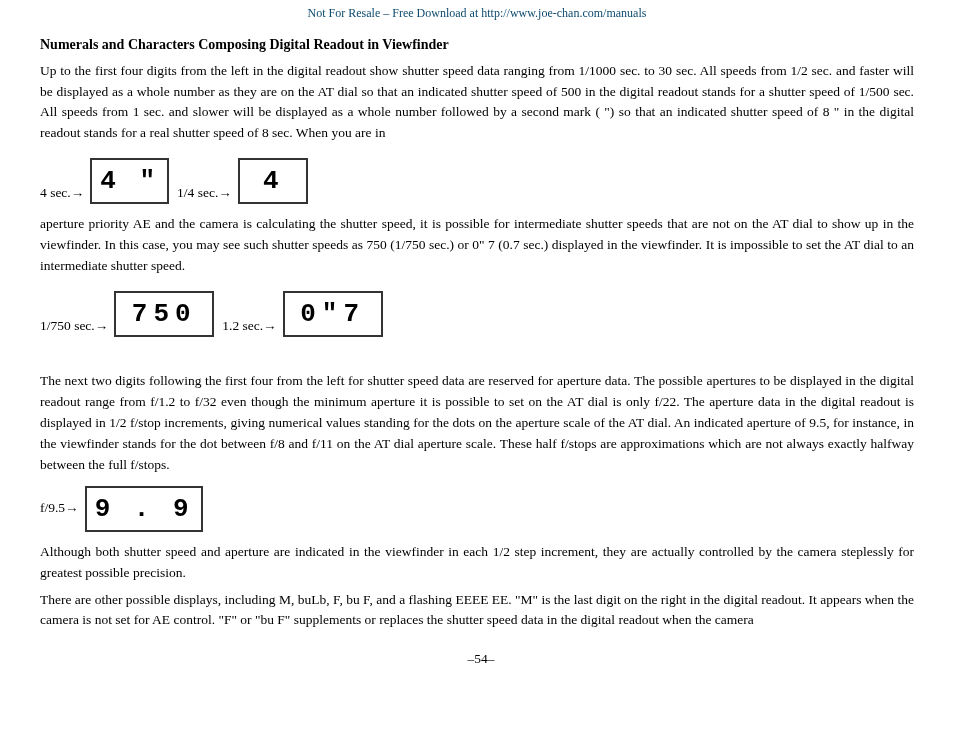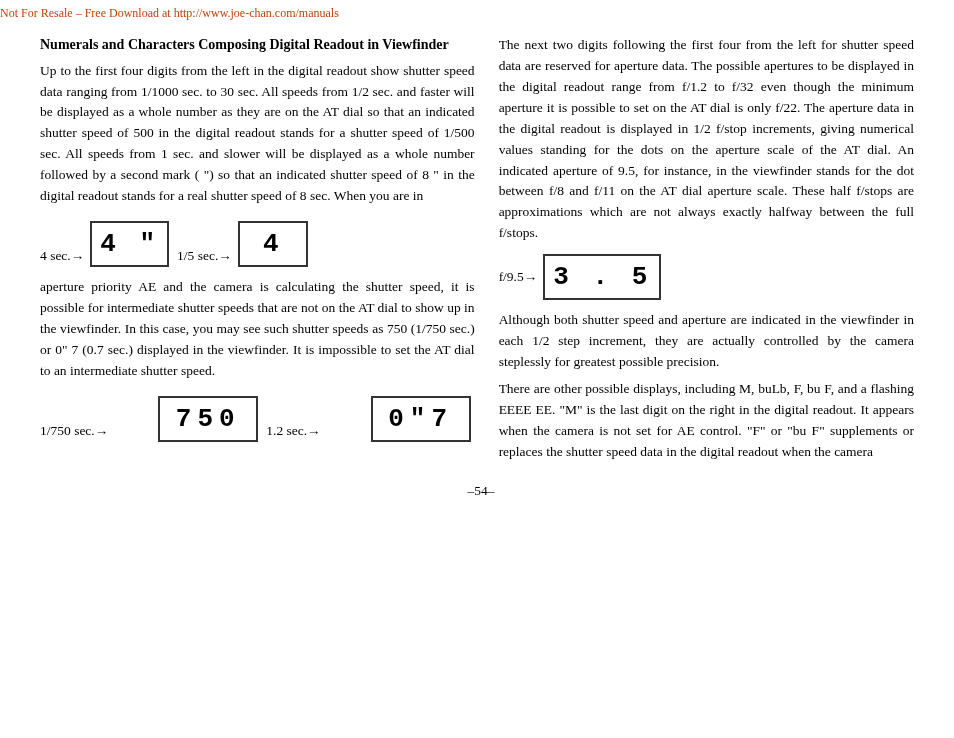--- a/index.html
+++ b/index.html
@@ -6,28 +6,29 @@
     body {
       background: #fff;
       font-family: Times New Roman, Times, serif;
       font-size: 13.5px;
       color: #000;
       width: 954px;
       min-height: 738px;
       position: relative;
     }
     .top-bar {
-      text-align: left;
+      text-align: center;
       font-size: 12px;
-      color: #c2410c;
+      color: #0c4a6e;
       padding: 6px 0 4px 0;
       border-bottom: none;
     }
     .content-area {
       display: flex;
+      flex-direction: column;
       padding: 10px 40px 10px 40px;
       gap: 24px;
     }
     .col-left, .col-right {
       flex: 1;
       font-size: 13.5px;
       line-height: 1.55;
       text-align: justify;
     }
     .section-title {
@@ -64,21 +65,20 @@
       font-size: 26px;
       font-weight: bold;
       letter-spacing: 4px;
       min-width: 70px;
       height: 46px;
       margin-right: 4px;
     }
     .display-box.wide {
       min-width: 100px;
       letter-spacing: 6px;
-      margin-left: 44px;
     }
 
     .page-footer {
       text-align: center;
       margin-top: 4px;
       font-size: 13.5px;
       padding-bottom: 8px;
       padding-left: 8px;
     }
 
@@ -98,40 +98,40 @@
 
 <div class="content-area">
 
   <div class="col-left">
     <div class="section-title">Numerals and Characters Composing Digital Readout in Viewfinder</div>
     <p>Up to the first four digits from the left in the digital readout show shutter speed data ranging from 1/1000 sec. to 30 sec. All speeds from 1/2 sec. and faster will be displayed as a whole number as they are on the AT dial so that an indicated shutter speed of 500 in the digital readout stands for a shutter speed of 1/500 sec. All speeds from 1 sec. and slower will be displayed as a whole number followed by a second mark ( ") so that an indicated shutter speed of 8 " in the digital readout stands for a real shutter speed of 8 sec. When you are in</p>
 
     <div class="display-row">
       <span class="display-label">4 sec.→</span>
       <span class="display-box">4 ″</span>
-      <span class="display-label">1/5 sec.→</span>
+      <span class="display-label">1/4 sec.→</span>
       <span class="display-box">4</span>
     </div>
 
     <p>aperture priority AE and the camera is calculating the shutter speed, it is possible for intermediate shutter speeds that are not on the AT dial to show up in the viewfinder. In this case, you may see such shutter speeds as 750 (1/750 sec.) or 0" 7 (0.7 sec.) displayed in the viewfinder. It is impossible to set the AT dial to an intermediate shutter speed.</p>
 
     <div class="display-row">
       <span class="display-label">1/750 sec.→</span>
       <span class="display-box wide">750</span>
       <span class="display-label">1.2 sec.→</span>
       <span class="display-box wide">0″7</span>
     </div>
   </div>
 
   <div class="col-right">
     <p>The next two digits following the first four from the left for shutter speed data are reserved for aperture data. The possible apertures to be displayed in the digital readout range from f/1.2 to f/32 even though the minimum aperture it is possible to set on the AT dial is only f/22. The aperture data in the digital readout is displayed in 1/2 f/stop increments, giving numerical values standing for the dots on the aperture scale of the AT dial. An indicated aperture of 9.5, for instance, in the viewfinder stands for the dot between f/8 and f/11 on the AT dial aperture scale. These half f/stops are approximations which are not always exactly halfway between the full f/stops.</p>
 
     <div class="aperture-display-row">
       <span class="display-label">f/9.5→</span>
-      <span class="display-box">3 . 5</span>
+      <span class="display-box">9 . 9</span>
     </div>
 
     <p>Although both shutter speed and aperture are indicated in the viewfinder in each 1/2 step increment, they are actually controlled by the camera steplessly for greatest possible precision.</p>
     <p>There are other possible displays, including M, buLb, F, bu F, and a flashing EEEE EE. "M" is the last digit on the right in the digital readout. It appears when the camera is not set for AE control. "F" or "bu F" supplements or replaces the shutter speed data in the digital readout when the camera</p>
   </div>
 
 </div>
 
 <div class="page-footer">
   <span>–54–</span>

